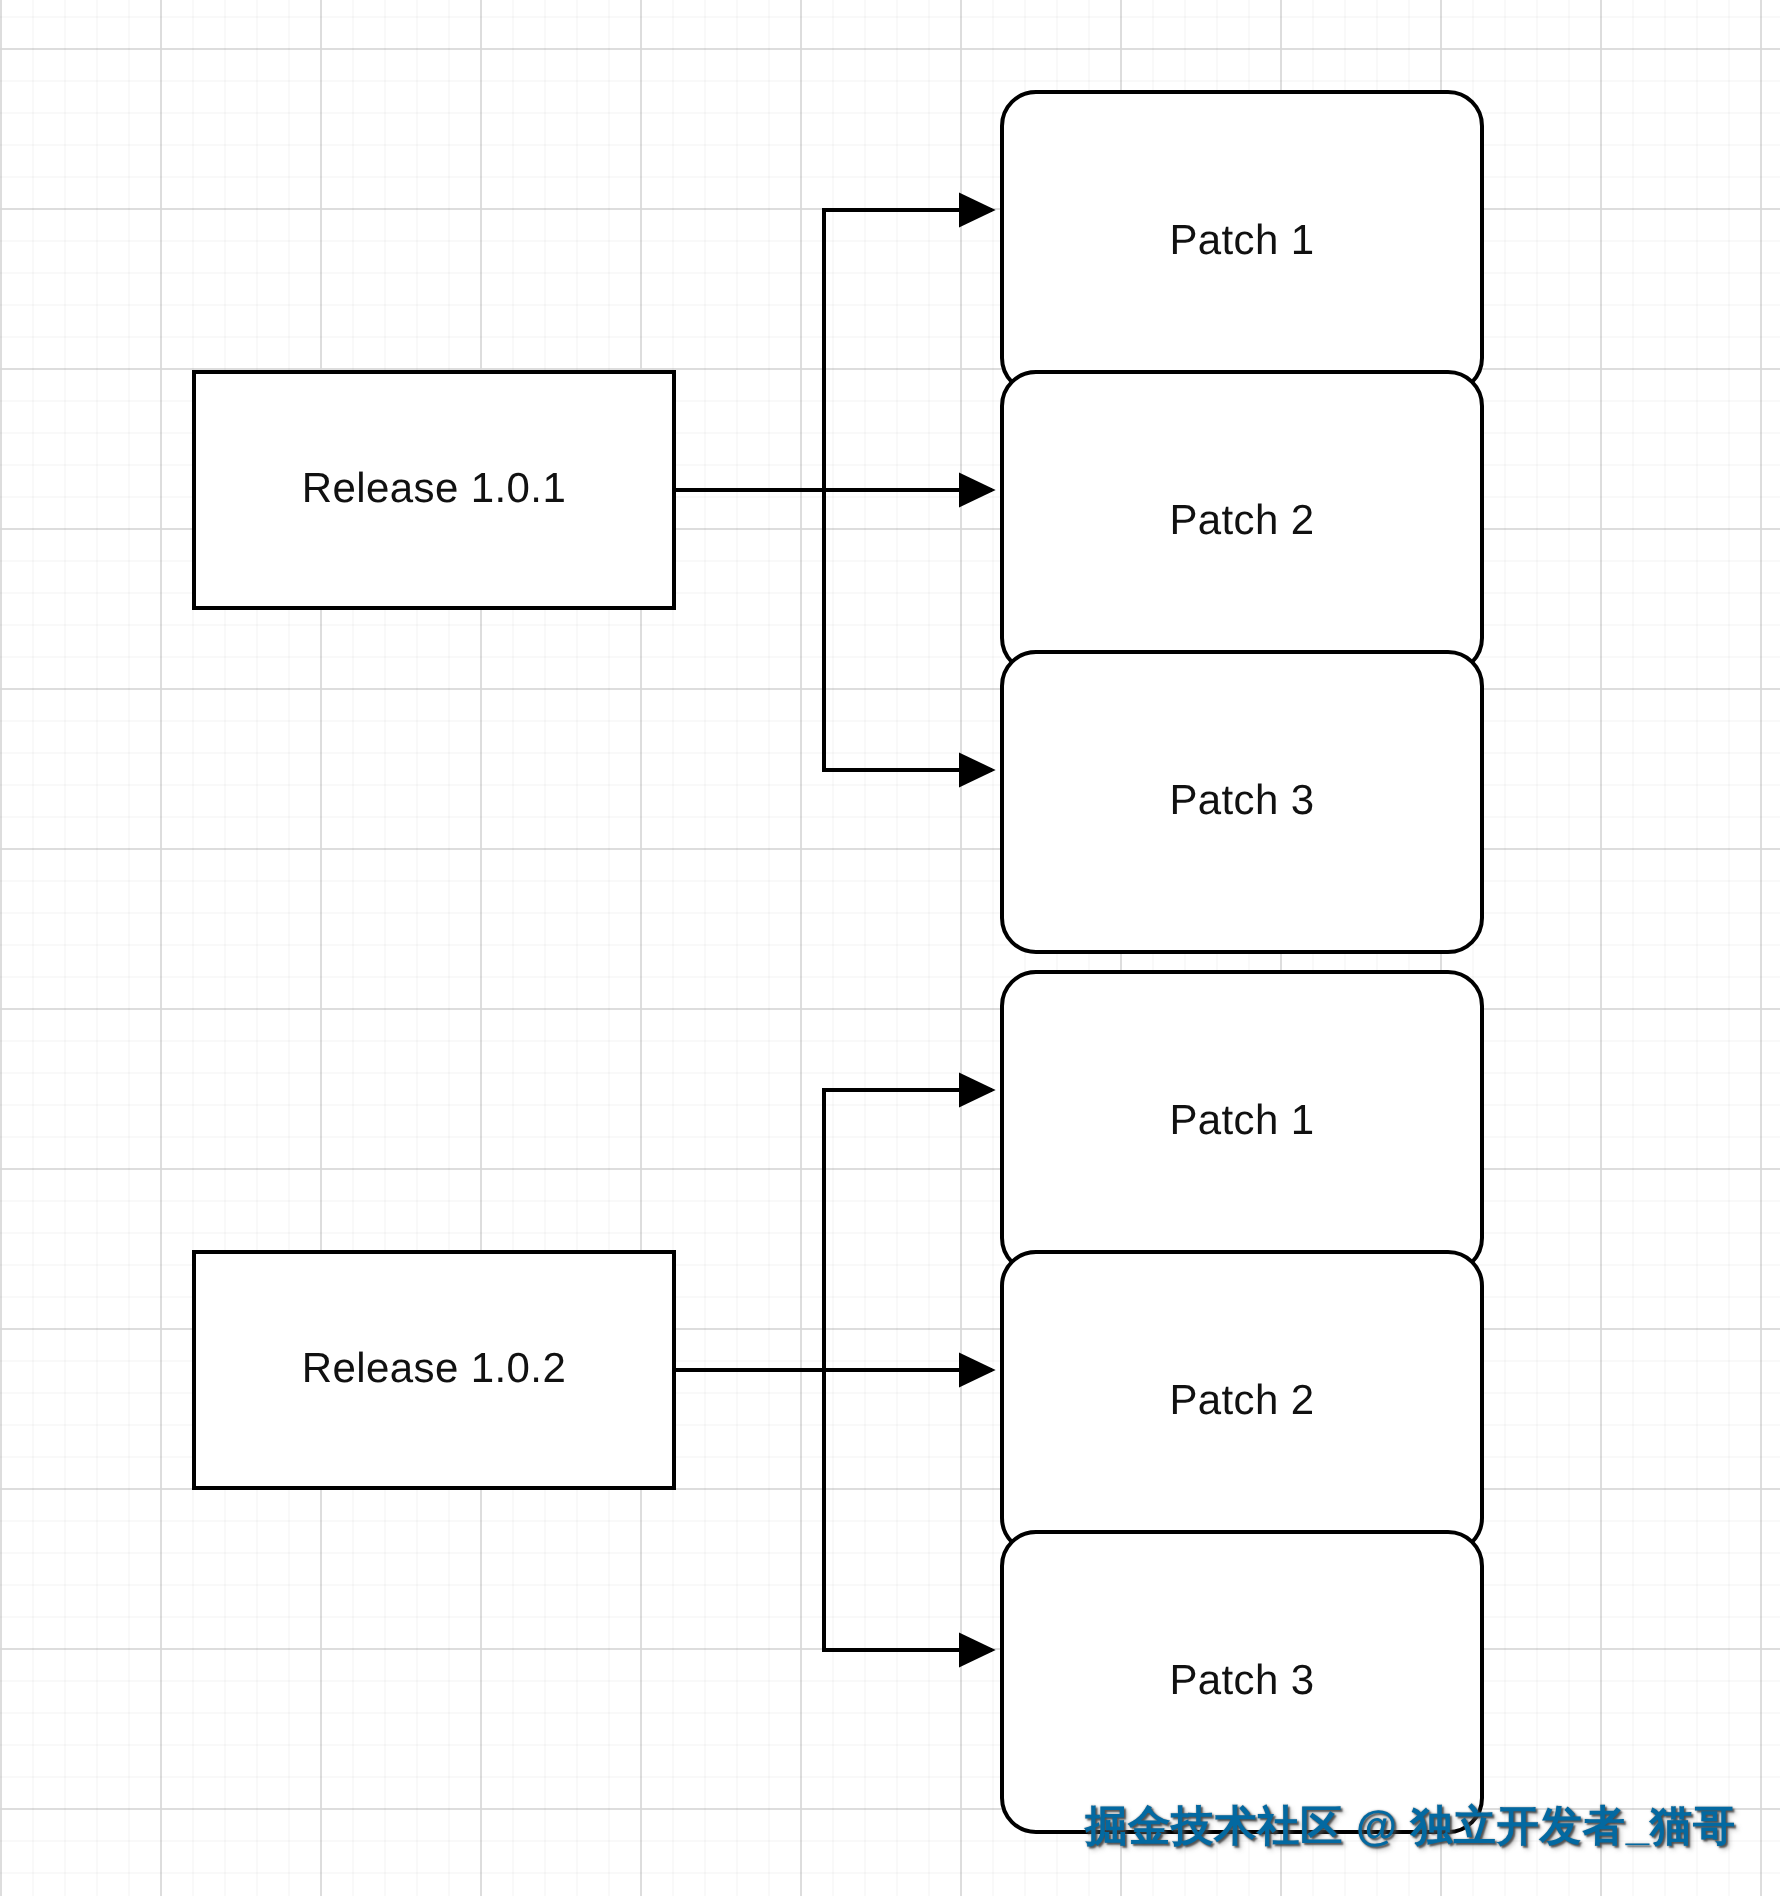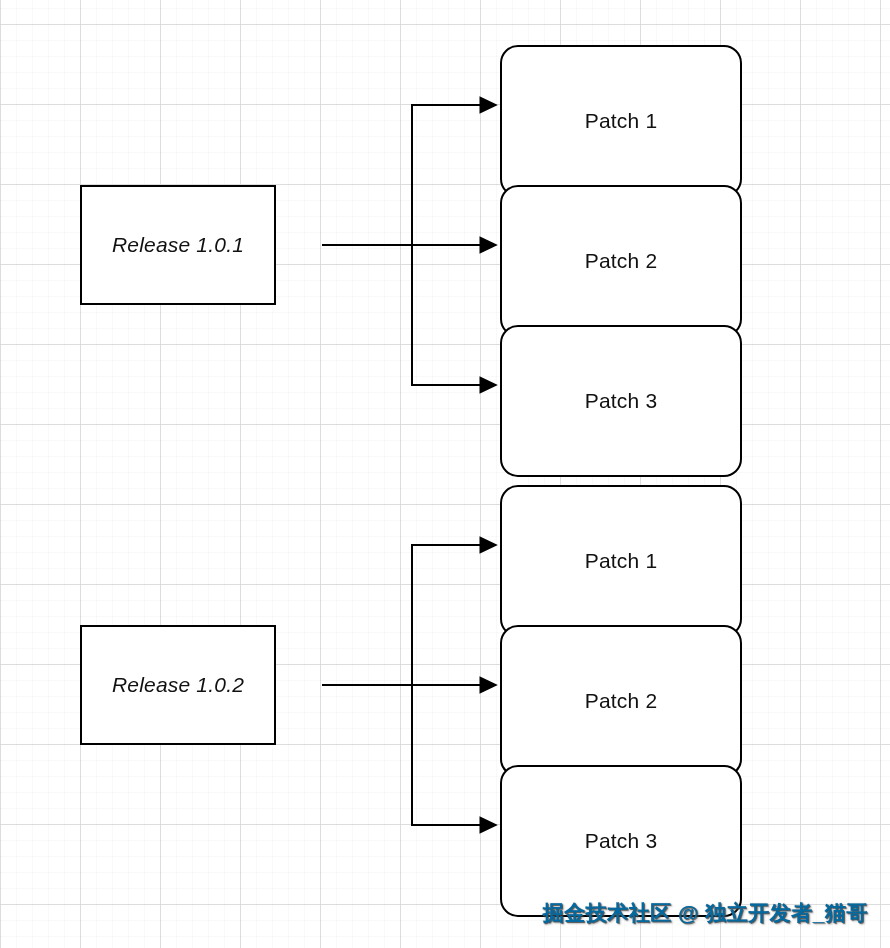--- a/index.html
+++ b/index.html
@@ -34,25 +34,24 @@
     background: #ffffff;
     border: 2px solid #000000;
     display: flex;
     align-items: center;
     justify-content: center;
     font-size: 21px;
     color: #111111;
     letter-spacing: 0.2px;
   }
   .release-node {
-    left: 80px;
-    width: 196px;
+    left: 96px;
+    width: 242px;
     height: 120px;
     border-radius: 0;
-    font-style: italic;
   }
   .patch-node {
     left: 500px;
     width: 242px;
     height: 152px;
     border-radius: 18px;
   }
   .watermark {
     position: absolute;
     right: 22px;

